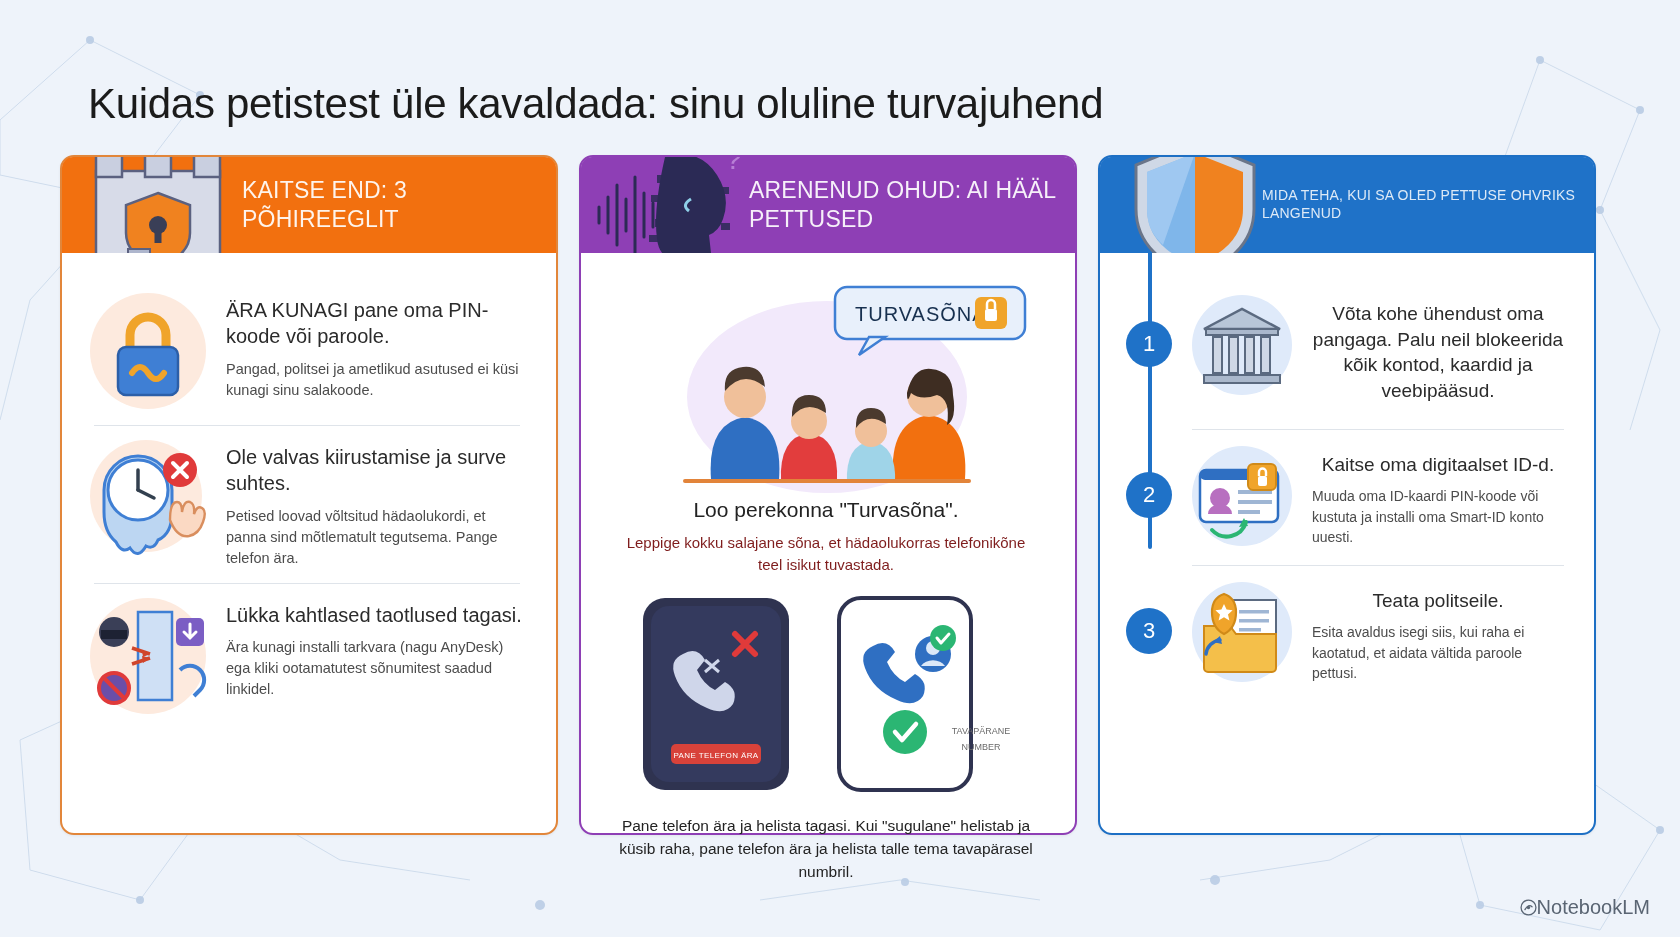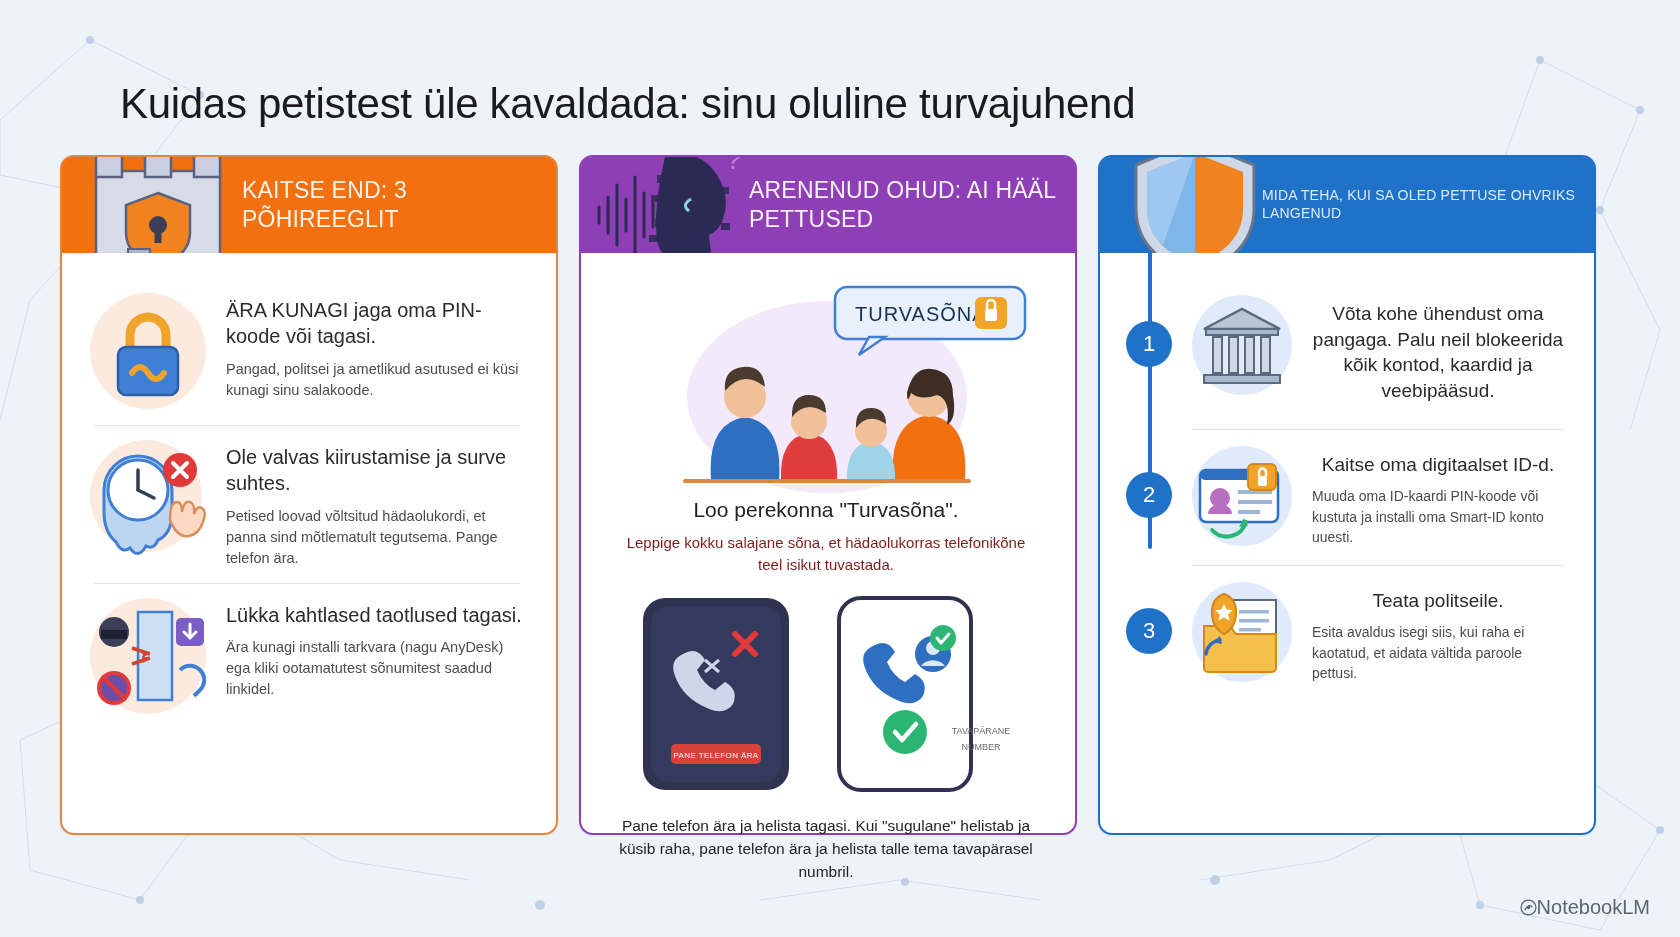--- a/index.html
+++ b/index.html
@@ -16,21 +16,20 @@
   #bg-net { position: absolute; inset: 0; z-index: 0; pointer-events: none; }
 
   #page-title {
     position: absolute;
     left: 88px; top: 52px;
     font-size: 42px;
     color: #1b1b1b;
     font-weight: 400;
     letter-spacing: -0.3px;
     z-index: 3;
-    margin-left: 32px;
   }
 
   #columns {
     position: absolute;
     left: 60px; top: 155px;
     width: 1560px; height: 680px;
     display: flex;
     gap: 21px;
     z-index: 2;
   }
@@ -189,21 +188,21 @@
       <div class="rule-row">
         <div class="rule-art">
           <svg viewBox="0 0 120 120" width="120" height="120">
             <circle cx="60" cy="60" r="58" fill="#fdeade"></circle>
             <path d="M42 56 V44 a18 18 0 0 1 36 0 V56" fill="none" stroke="#f0a42a" stroke-width="9" stroke-linecap="round"></path>
             <rect x="30" y="56" width="60" height="48" rx="8" fill="#3f7fd4" stroke="#2c5fa8" stroke-width="2.5"></rect>
             <path d="M44 82 q8 -12 16 0 t16 0" fill="none" stroke="#f0a42a" stroke-width="6" stroke-linecap="round"></path>
           </svg>
         </div>
         <div class="rule-text">
-          <div class="rule-title">ÄRA KUNAGI jaga oma PIN-koode või tagasi.</div>
+          <div class="rule-title">ÄRA KUNAGI pane oma PIN-koode või paroole.</div>
           <div class="rule-sub">Pangad, politsei ja ametlikud asutused ei küsi kunagi sinu salakoode.</div>
         </div>
       </div>
 
       <div class="rule-divider"></div>
 
       <div class="rule-row">
         <div class="rule-art">
           <svg viewBox="0 0 120 120" width="120" height="120">
             <circle cx="58" cy="58" r="56" fill="#fdeade"></circle>

